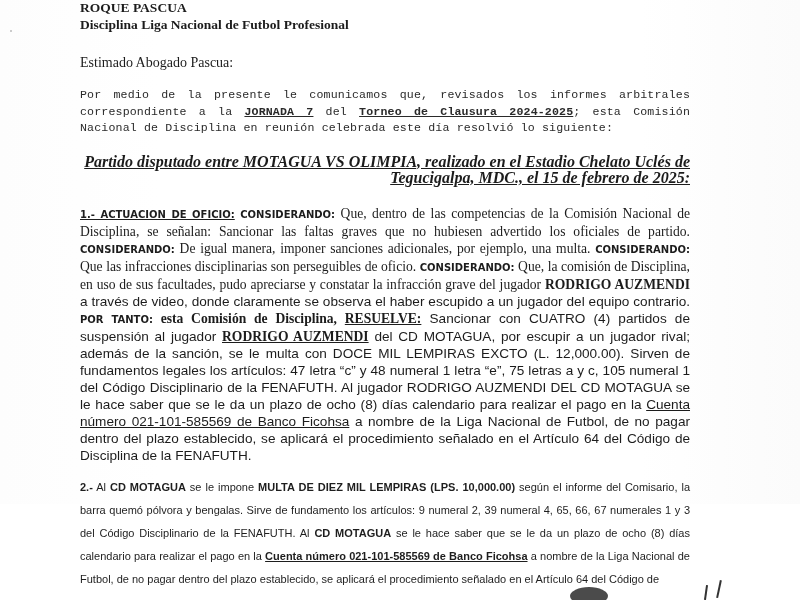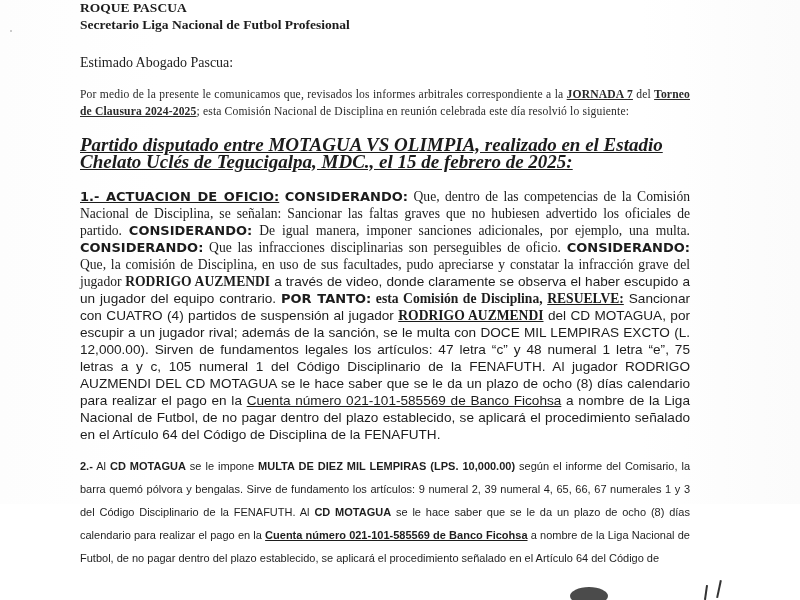--- a/index.html
+++ b/index.html
@@ -13,32 +13,32 @@
     .page {
       position: absolute; left: 0; top: 0; width: 800px; height: 504px;
       background: linear-gradient(90deg, #fdfdfd 0%, #ffffff 20%, #ffffff 80%, #fbfbfb 100%);
     }
     .doc {
       position: absolute; left: 80px; top: 0px; width: 610px;
     }
     .addr { font-weight: bold; font-size: 13.5px; line-height: 16.5px; margin-top: 0px; }
     .greeting { font-weight: normal; font-size: 14px; margin-top: 21px; line-height: 17px; }
     .intro {
-      font-family: Liberation Serif, serif; font-size: 11.6px; line-height: 16.5px;
+      font-family: Liberation Mono, monospace; font-size: 11.6px; line-height: 16.5px;
       text-align: justify; margin-top: 16px; letter-spacing: 0.15px; color: #2a2a2a;
     }
     .match {
       font-weight: bold; font-style: italic; text-decoration: underline;
-      font-size: 19px; line-height: 16.5px; margin-top: 17px;
+      font-size: 16px; line-height: 16.5px; margin-top: 17px; text-align: right;
     }
     .p1 {
       font-size: 13.6px; line-height: 17px; text-align: justify; margin-top: 18px;
     }
     .p1 .sans, .p2 { font-family: "Liberation Sans", sans-serif; }
-    .blk { font-family: "DejaVu Sans", sans-serif; font-weight: bold; font-size: 13px; }
+    .blk { font-family: "DejaVu Sans", sans-serif; font-weight: bold; font-size: 10px; }
     .b { font-weight: bold; }
     .u { text-decoration: underline; }
     .sansb { font-family: "Liberation Sans", sans-serif; font-weight: normal; }
     .sans { font-family: "Liberation Sans", sans-serif; }
     .p2 {
       font-size: 11px; line-height: 23px; text-align: justify; margin-top: 12px; color: #1e1e1e;
     }
     .stamp {
       position: absolute; left: 570px; top: 587px; width: 38px; height: 18px;
       border-radius: 50%; background: #2b2b2b; opacity: 0.85;
@@ -49,21 +49,21 @@
   </style>
 </head>
 <body>
 
 <div class="page">
   <div class="speck"></div>
   <div class="doc">
 
     <div class="addr">
       <div>ROQUE PASCUA</div>
-      <div>Secretario Liga Nacional de Futbol Profesional</div>
+      <div>Disciplina Liga Nacional de Futbol Profesional</div>
     </div>
 
     <div class="greeting">Estimado Abogado Pascua:</div>
 
     <div class="intro"><span>Por medio de la presente le comunicamos que, revisados los informes arbitrales correspondiente a la </span><span class="b u">JORNADA 7</span><span> del </span><span class="b u">Torneo de Clausura 2024-2025</span><span>; esta Comisión Nacional de Disciplina en reunión celebrada este día resolvió lo siguiente:</span></div>
 
     <div class="match">Partido disputado entre MOTAGUA VS OLIMPIA, realizado en el Estadio Chelato Uclés de Tegucigalpa, MDC., el 15 de febrero de 2025:</div>
 
     <div class="p1"><span class="blk u">1.- ACTUACION DE OFICIO:</span> <span class="blk">CONSIDERANDO:</span><span> Que, dentro de las competencias de la Comisión Nacional de Disciplina, se señalan: Sancionar las faltas graves que no hubiesen advertido los oficiales de partido. </span><span class="blk">CONSIDERANDO:</span><span> De igual manera, imponer sanciones adicionales, por ejemplo, una multa. </span><span class="blk">CONSIDERANDO:</span><span> Que las infracciones disciplinarias son perseguibles de oficio. </span><span class="blk">CONSIDERANDO:</span><span> Que, la comisión de Disciplina, en uso de sus facultades, pudo apreciarse y constatar la infracción grave del jugador </span><span class="b">RODRIGO AUZMENDI</span><span class="sans"> a través de video, donde claramente se observa el haber escupido a un jugador del equipo contrario. </span><span class="blk">POR TANTO:</span><span class="b"> esta Comisión de Disciplina, </span><span class="b u">RESUELVE:</span><span class="sans"> Sancionar con </span><span class="sansb">CUATRO (4)</span><span class="sans"> partidos de suspensión al jugador </span><span class="b u">RODRIGO AUZMENDI</span><span class="sansb"> del CD MOTAGUA</span><span class="sans">, por escupir a un jugador rival; además de la sanción, se le multa con </span><span class="sansb">DOCE MIL LEMPIRAS EXCTO (L. 12,000.00).</span><span class="sans"> Sirven de fundamentos legales los artículos: 47 letra “c” y 48 numeral 1 letra “e”, 75 letras a y c, 105 numeral 1 del Código Disciplinario de la FENAFUTH. Al jugador </span><span class="sansb">RODRIGO AUZMENDI</span><span class="sans"> DEL </span><span class="sansb">CD MOTAGUA</span><span class="sans"> se le hace saber que se le da un plazo de ocho (8) días calendario para realizar el pago en la </span><span class="sansb u">Cuenta número 021-101-585569 de Banco Ficohsa</span><span class="sans"> a nombre de la Liga Nacional de Futbol, de no pagar dentro del plazo establecido, se aplicará el procedimiento señalado en el Artículo 64 del Código de Disciplina de la FENAFUTH.</span></div>
 

